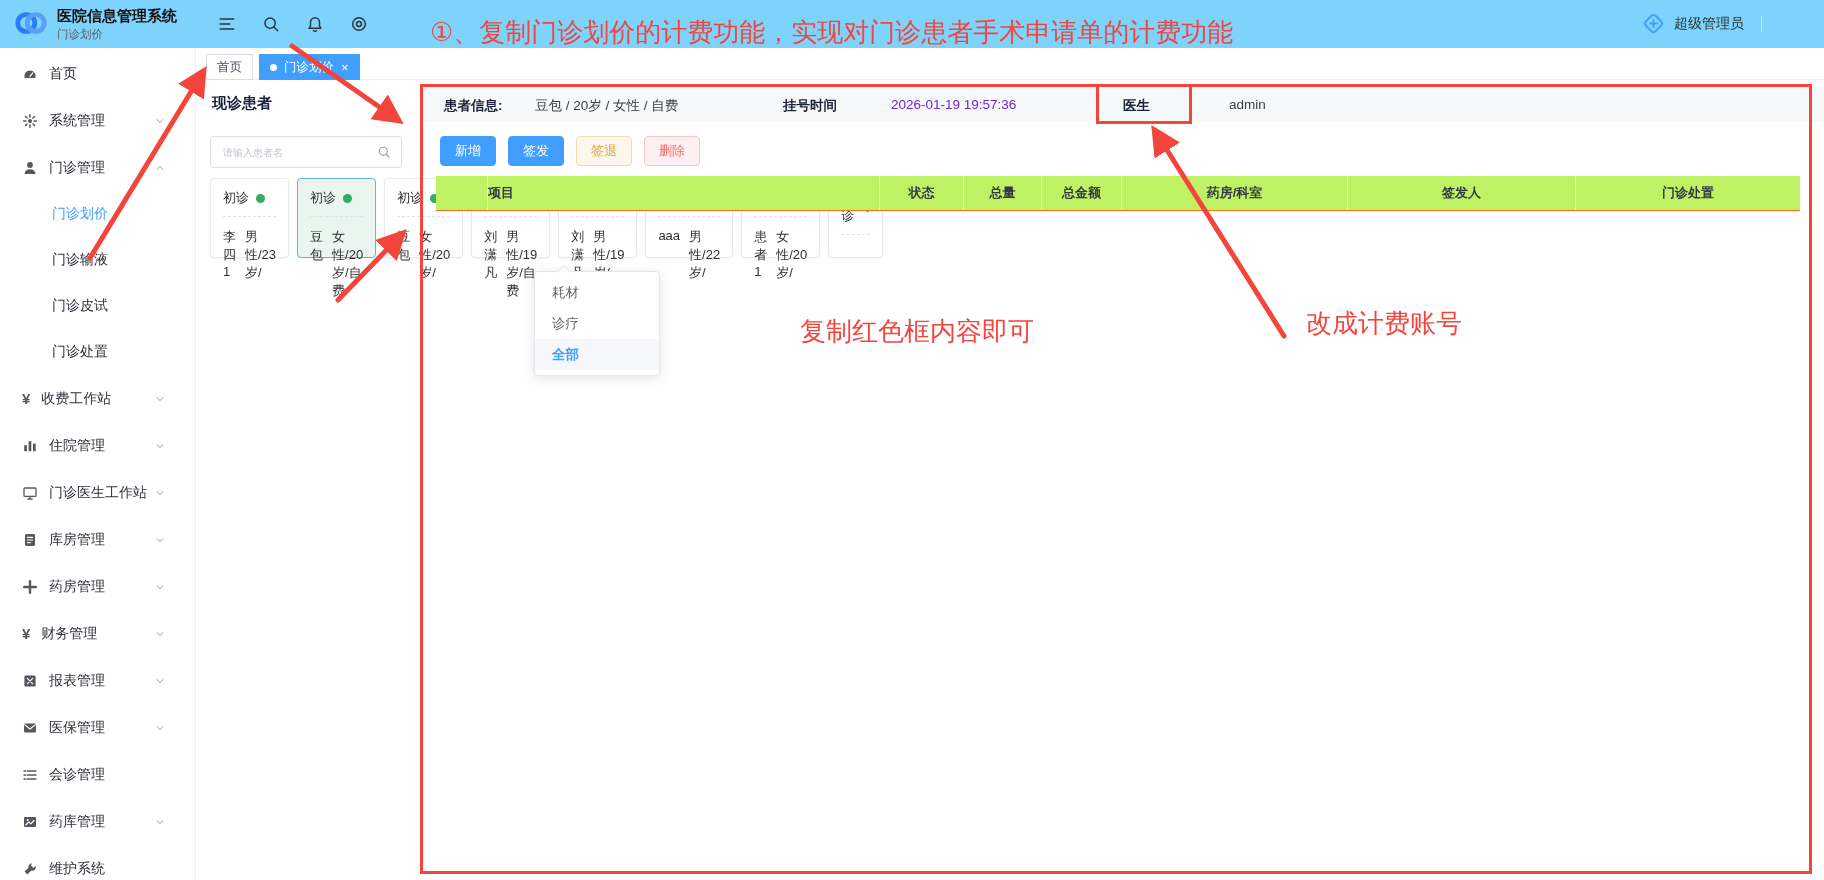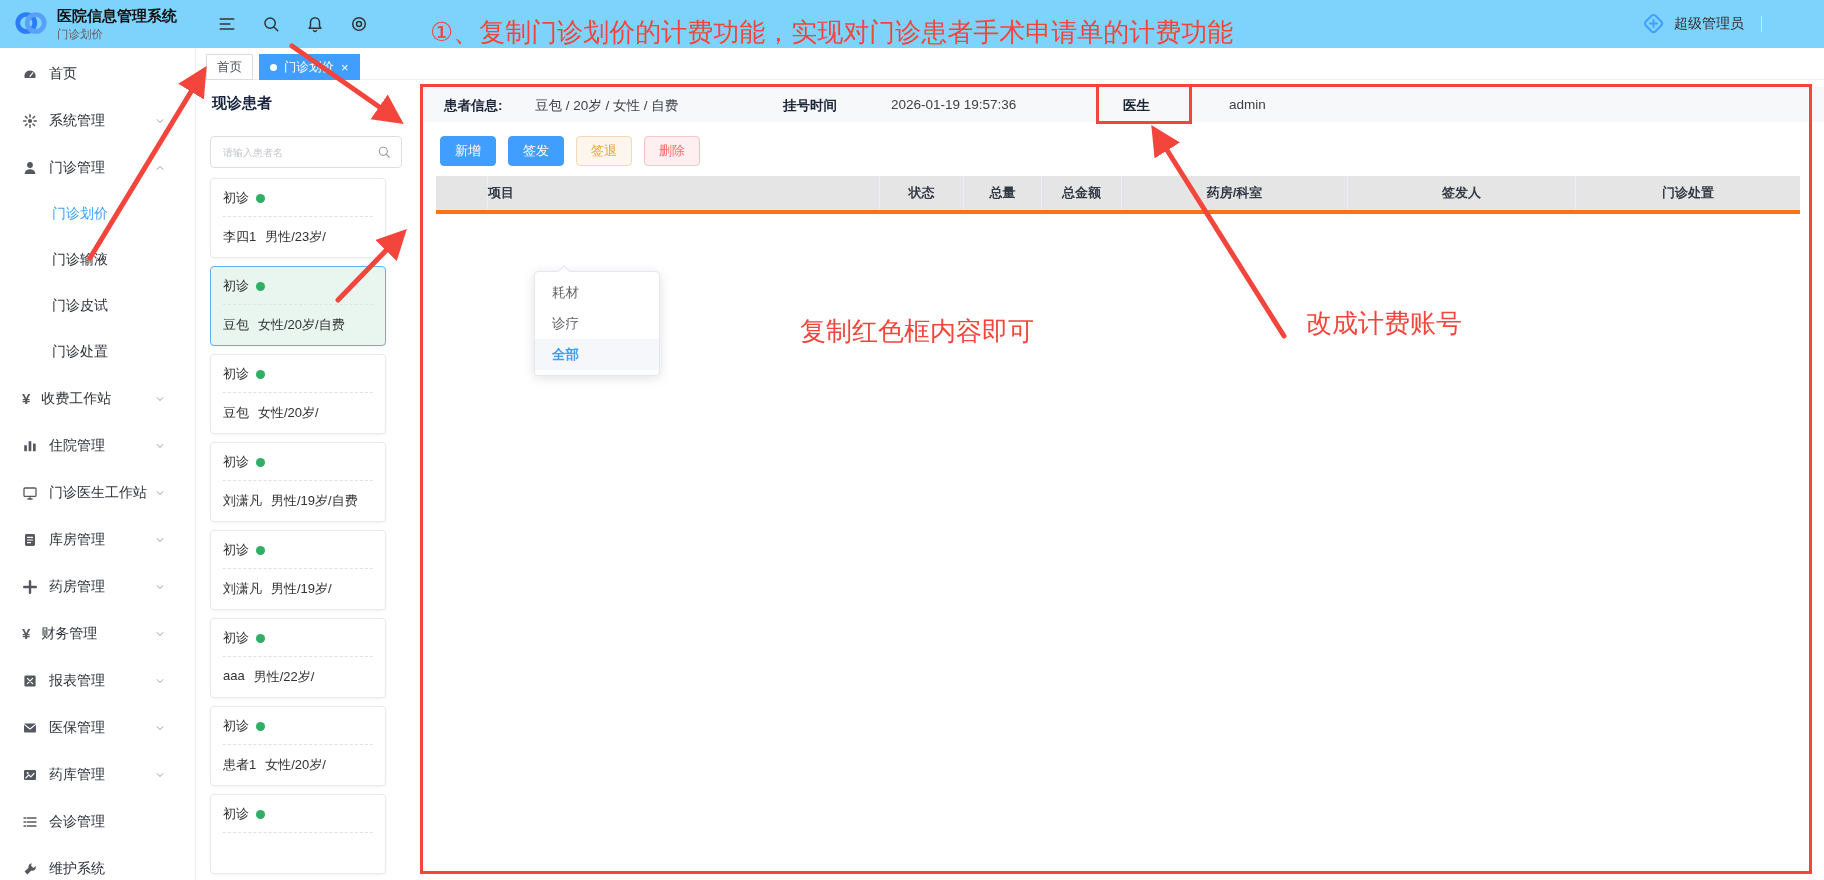--- a/index.html
+++ b/index.html
@@ -38,43 +38,43 @@
   .side-sub.active{color:#409eff;}
   
   .panel{position:absolute;left:196px;top:80px;bottom:0;width:224px;box-sizing:border-box;}
   .panel-title{font-size:15px;font-weight:bold;color:#17233d;margin:14px 0 0 16px;}
   .psearch{position:absolute;left:14px;top:56px;width:192px;height:32px;box-sizing:border-box;
            border:1px solid #dcdfe6;border-radius:4px;display:flex;align-items:center;padding:0 10px;background:#fff;}
   .psearch input{border:none;outline:none;flex:1;font-size:10px;color:#333;width:100%;
                  font-family:inherit;background:transparent;}
   .psearch input::placeholder{color:#c0c4cc;}
   .psearch .icon{font-size:14px;color:#9aa0a8;}
-  .cards{position:absolute;left:14px;top:98px;width:176px;display:flex;flex-direction:column;gap:8px;}
+  .cards{position:absolute;left:14px;top:98px;width:212px;display:flex;flex-direction:row;gap:8px;}
   .card{box-sizing:border-box;height:80px;border:1px solid #e8eaee;border-radius:4px;background:#fff;
         box-shadow:0 1px 3px rgba(0,0,0,.05);padding:10px 12px 0;cursor:pointer;}
   .card.selected{background:#e9f6f0;border-color:#64aef5;}
   .card .line1{display:flex;align-items:center;gap:7px;font-size:13px;color:#303133;
                padding-bottom:9px;border-bottom:1px dashed #dfe3e8;}
   .gdot{width:9px;height:9px;border-radius:50%;display:inline-block;}
   .card .line2{padding-top:11px;font-size:13px;color:#303133;display:flex;gap:9px;}
   
   .infobar{position:absolute;left:423px;top:87px;width:1408px;height:35px;background:#f7f8fa;}
   .infobar span{position:absolute;top:10px;font-size:13.5px;white-space:nowrap;}
   .ib-b{font-weight:bold;color:#1c2438;}
   .pi-label{left:21px;}  .pi-value{left:112px;color:#3a3f45;}
-  .pi-reg{left:360px;}   .pi-regv{left:468px;color:#404040;}
+  .pi-reg{left:360px;}   .pi-regv{left:468px;color:#6d28d9;}
   .pi-doc{left:700px;}   .pi-adm{left:806px;color:#3a3f45;}
   .toolbar{position:absolute;left:440px;top:136px;display:flex;gap:12px;}
   .btn{height:30px;box-sizing:border-box;border-radius:4px;font-size:13px;padding:0 14px;cursor:pointer;
        font-family:inherit;border:1px solid transparent;}
   .btn-primary{background:#409eff;border-color:#409eff;color:#fff;}
   .btn-warning{background:#fdf6ec;border-color:#f5dab1;color:#e6a23c;}
   .btn-danger{background:#fef0f0;border-color:#fbc4c4;color:#f56c6c;}
   .table{position:absolute;left:436px;top:176px;width:1364px;font-size:13px;}
-  .thead{display:flex;background:#e5e5e5;height:34px;border-bottom:4px solid #f97316;}
+  .thead{display:flex;background:#bef264;height:34px;border-bottom:1px solid #f97316;}
   .th{display:flex;align-items:center;justify-content:center;font-weight:bold;color:#333a45;
       border-right:1px solid #ebeef5;box-sizing:border-box;}
   .th:last-child{border-right:none;}
   .tr{display:flex;height:52px;border-bottom:1px solid #ebeef5;background:#fff;}
   .td{display:flex;align-items:center;justify-content:center;box-sizing:border-box;
       border-right:1px solid #f2f4f8;}
   .td:last-child{border-right:none;}
   .col-0{width:52px;} .col-1{width:392px;justify-content:flex-start;} .col-2{width:84px;}
   .col-3{width:78px;} .col-4{width:80px;} .col-5{width:226px;} .col-6{width:228px;} .col-7{width:224px;}
   .checkbox{width:14px;height:14px;border:1px solid #dcdfe6;border-radius:2px;background:#fff;display:inline-block;cursor:pointer;}
@@ -311,40 +311,40 @@
         <span class="lbl">医保管理</span>
         <span class="chev icon">
           <svg viewBox="0 0 16 16" fill="none" stroke="currentColor" stroke-width="1.3" stroke-linecap="round" stroke-linejoin="round">
             <path d="M4 6.2l4 3.8 4-3.8" stroke-width="1.5"></path>
           </svg>
         </span>
       </div>
       <div class="side-item">
         <span class="icon">
           <svg viewBox="0 0 16 16" fill="none" stroke="currentColor" stroke-width="1.3" stroke-linecap="round" stroke-linejoin="round">
+            <path d="M5.6 4h8.2M5.6 8h8.2M5.6 12h8.2" stroke-width="1.7"></path>
+            <path d="M2.2 4h1.4M2.2 8h1.4M2.2 12h1.4" stroke-width="1.7"></path>
+          </svg>
+        </span>
+        <span class="lbl">会诊管理</span>
+      </div>
+      <div class="side-item">
+        <span class="icon">
+          <svg viewBox="0 0 16 16" fill="none" stroke="currentColor" stroke-width="1.3" stroke-linecap="round" stroke-linejoin="round">
             <rect x="2" y="3" width="12" height="10" rx="1.1" fill="currentColor" stroke="none"></rect>
             <path d="M3.8 11l3-3.2 2 2.1 3.2-3.4" stroke="#fff" stroke-width="1.1"></path>
             <circle cx="5.7" cy="6" r="1" fill="#fff" stroke="none"></circle>
           </svg>
         </span>
         <span class="lbl">药库管理</span>
         <span class="chev icon">
           <svg viewBox="0 0 16 16" fill="none" stroke="currentColor" stroke-width="1.3" stroke-linecap="round" stroke-linejoin="round">
             <path d="M4 6.2l4 3.8 4-3.8" stroke-width="1.5"></path>
           </svg>
         </span>
-      </div>
-      <div class="side-item">
-        <span class="icon">
-          <svg viewBox="0 0 16 16" fill="none" stroke="currentColor" stroke-width="1.3" stroke-linecap="round" stroke-linejoin="round">
-            <path d="M5.6 4h8.2M5.6 8h8.2M5.6 12h8.2" stroke-width="1.7"></path>
-            <path d="M2.2 4h1.4M2.2 8h1.4M2.2 12h1.4" stroke-width="1.7"></path>
-          </svg>
-        </span>
-        <span class="lbl">会诊管理</span>
       </div>
       <div class="side-item">
         <span class="icon">
           <svg viewBox="0 0 16 16" fill="none" stroke="currentColor" stroke-width="1.3" stroke-linecap="round" stroke-linejoin="round">
             <path d="M10 2.4a3.4 3.4 0 0 0-3.5 4.3L2.6 10.6l2.8 2.8 3.9-3.9A3.4 3.4 0 0 0 13.6 5l-2.1 2.1-2.6-2.6z" fill="currentColor" stroke="none"></path>
           </svg>
         </span>
         <span class="lbl">维护系统</span>
       </div>
     </nav>

